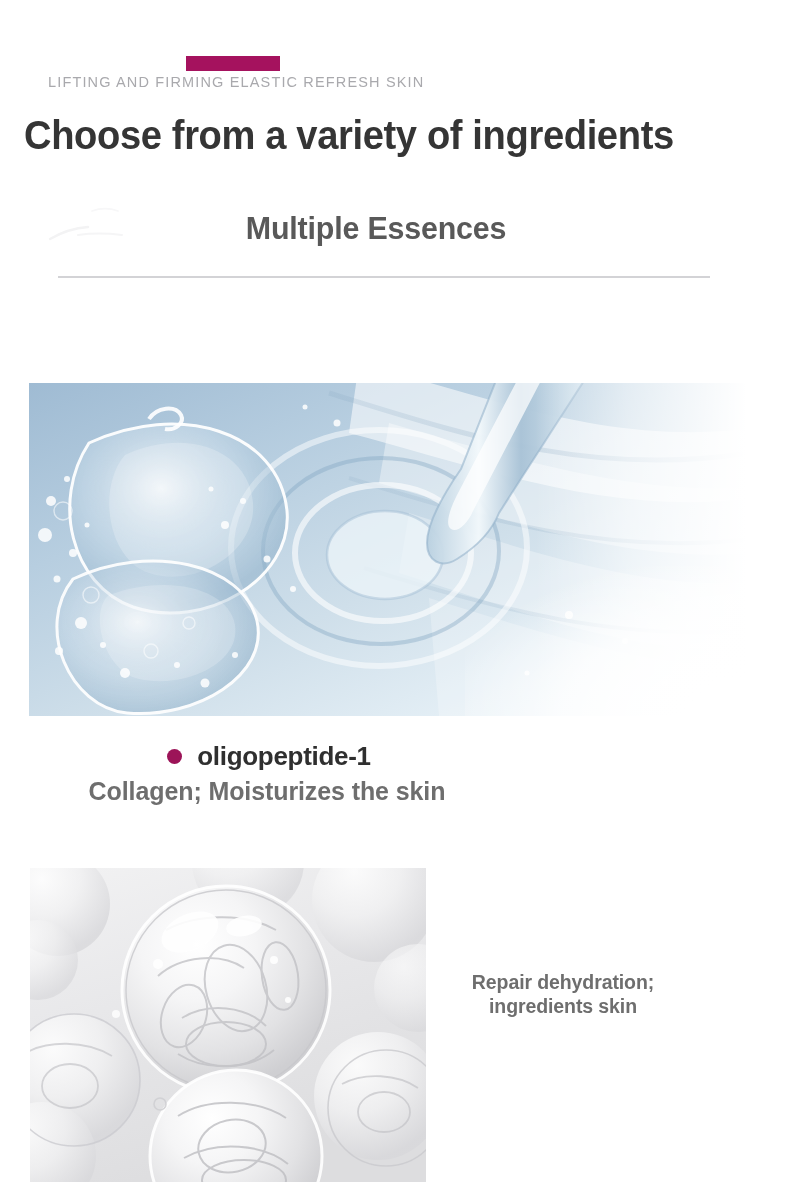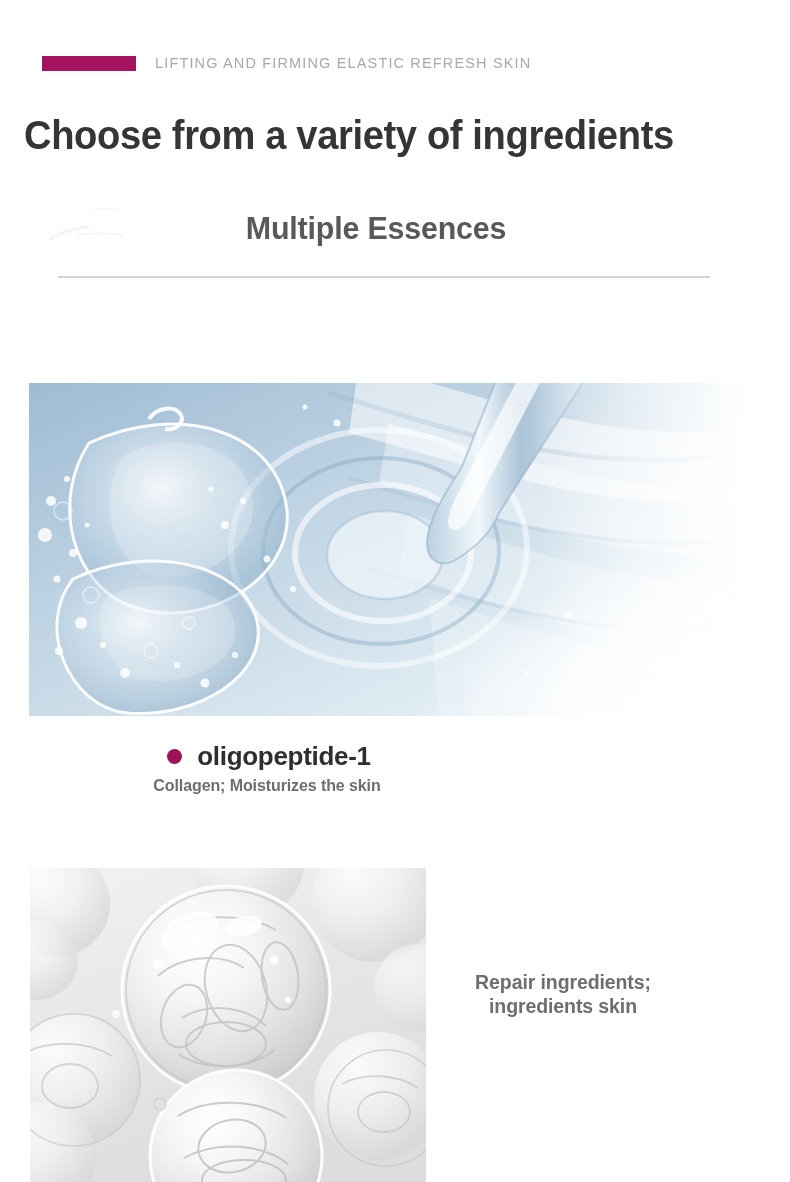--- a/index.html
+++ b/index.html
@@ -19,21 +19,22 @@
     background:#ffffff;
   }
 
   
   .kicker-row {
     position:absolute;
     left:42px;
     top:56px;
     display:flex;
     align-items:center;
-    gap:13px;
+    gap:4px;
+    flex-direction:column;
   }
   .kicker-bar {
     width:94px;
     height:15px;
     background:#a5125e;
     flex:0 0 auto;
   }
   .kicker-text {
     margin-left:6px;
     font-size:14.5px;
@@ -137,21 +138,21 @@
   .ing-name {
     font-size:26px;
     font-weight:bold;
     color:#2f2f2f;
     letter-spacing:-0.3px;
     line-height:1.1;
   }
   .ing-desc {
     margin-top:5px;
     text-align:center;
-    font-size:16px;
+    font-size:25px;
     font-weight:bold;
     color:#6e6e6e;
     letter-spacing:-0.1px;
     line-height:1.25;
   }
 
   
   .photo-bubbles {
     position:absolute;
     left:30px;
@@ -388,18 +389,18 @@
         <ellipse cx="40" cy="218" rx="28" ry="22"></ellipse>
       </g>
 
       <circle cx="130" cy="236" r="6" fill="none" stroke="#cfcfd3" stroke-width="1.6" opacity="0.9"></circle>
       <circle cx="86" cy="146" r="4" fill="#ffffff" opacity="0.8"></circle>
     </svg>
   </div>
 
   <div class="caption-2">
     <div class="ing-desc">
-      <div>Repair ingredients;</div>
+      <div>Repair dehydration;</div>
       <div>ingredients skin</div>
     </div>
   </div>
 
 </div>
 
 </body></html>

